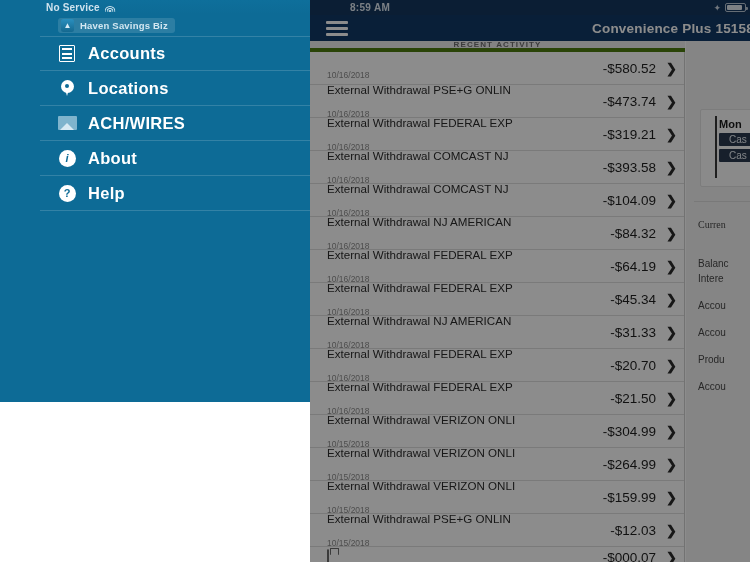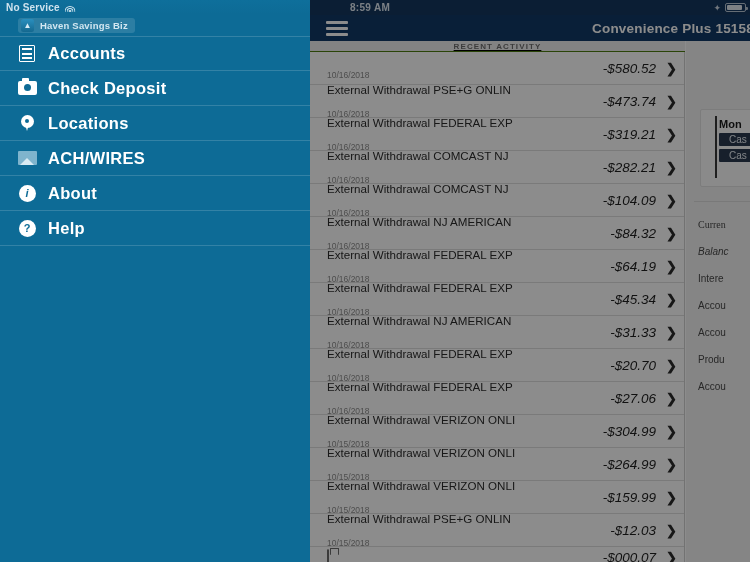--- a/index.html
+++ b/index.html
@@ -5,23 +5,24 @@
   * { margin:0; padding:0; box-sizing:border-box; }
   html,body { width:750px; height:562px; overflow:hidden; }
   body {
     font-family:"Liberation Sans", sans-serif;
     background:#0d6b96;
     position:relative;
   }
 
   
   #sidebar {
-    position:absolute; left:0; top:0; width:310px; height:562px;
+    position:absolute; left:0; top:0; width:310px; height:402px;
     background:#0d6b96;
     z-index:10;
+    padding-left:40px;
   }
   #sidebar-statusbar {
     height:14px; padding:0 6px;
     display:flex; align-items:center; gap:5px;
     color:#cfe3ee; font-size:10px; font-weight:bold;
     letter-spacing:.2px;
     background:linear-gradient(180deg,#0e6f9b 0%, #0d6b96 100%);
   }
   .wifi-ic { width:11px; height:9px; position:relative; display:inline-block; }
   .wifi-ic i {
@@ -119,42 +120,42 @@
   }
   #hamburger { position:absolute; left:16px; width:22px; display:flex; flex-direction:column; gap:3px; cursor:pointer; }
   #hamburger u { display:block; height:3px; background:#ffffff; border-radius:1px; }
   #nav-title {
     color:#ffffff; font-size:13.5px; font-weight:bold; letter-spacing:.2px;
     white-space:nowrap; padding-right:0px; margin-right:-4px;
   }
 
   #section-header {
     position:absolute; left:310px; top:41px; width:375px; height:11px;
-    background:#efefef; border-bottom:1px solid #4d7c0f; z-index:2;
-    display:flex; align-items:center; justify-content:center;text-decoration:underline;
+    background:#efefef; border-bottom:4px solid #4d7c0f; z-index:2;
+    display:flex; align-items:center; justify-content:center;
   }
   #section-header span { font-size:8px; letter-spacing:1.1px; color:#6d6d6d; font-weight:bold; }
 
   #tx-list {
     position:absolute; left:310px; top:52px; width:375px; height:510px;
     background:#ffffff; overflow:hidden; z-index:2;
     border-right:1px solid #cfcfcf;
   }
   .tx-row {
     height:33px; border-bottom:1px solid #dedede;
     display:flex; align-items:center; padding:0 8px 0 17px;
     background:#ffffff; cursor:pointer;
   }
   .tx-texts { flex:1; min-width:0; }
   .tx-desc {
     font-size:11.6px; color:#2d2d2d; white-space:nowrap;
     overflow:hidden; text-overflow:clip; line-height:13px;
   }
   .tx-date { font-size:8.5px; color:#8d8d8d; line-height:10px; margin-top:13px; }
-  .tx-amt { font-size:13.5px; color:#1f1f1f; white-space:nowrap; margin-right:10px;font-style:italic; }
+  .tx-amt { font-size:13.5px; color:#1f1f1f; white-space:nowrap; margin-right:10px; }
   .chev {
     color:#2b2b2b; font-size:13px; font-weight:bold; width:10px; text-align:center;
   }
   .tx-row.partial { border-bottom:none; align-items:flex-start; padding-top:3px; }
   .copy-ic {
     width:9px; height:8px; border:1.2px solid #6c6c6c; border-radius:1px;
     position:relative; margin-bottom:3px;
   }
   .copy-ic:after { content:""; position:absolute; left:2px; top:-2.4px; width:7px; height:6px; border:1.2px solid #6c6c6c; border-bottom:none; border-radius:1px; }
 
@@ -230,21 +231,21 @@
           <div class="tx-date">10/16/2018</div>
         </div>
         <div class="tx-amt">-$319.21</div>
         <div class="chev">❯</div>
       </div>
       <div class="tx-row">
         <div class="tx-texts">
           <div class="tx-desc">External Withdrawal COMCAST NJ</div>
           <div class="tx-date">10/16/2018</div>
         </div>
-        <div class="tx-amt">-$282.21</div>
+        <div class="tx-amt">-$393.58</div>
         <div class="chev">❯</div>
       </div>
       <div class="tx-row">
         <div class="tx-texts">
           <div class="tx-desc">External Withdrawal COMCAST NJ</div>
           <div class="tx-date">10/16/2018</div>
         </div>
         <div class="tx-amt">-$104.09</div>
         <div class="chev">❯</div>
       </div>
@@ -286,21 +287,21 @@
           <div class="tx-date">10/16/2018</div>
         </div>
         <div class="tx-amt">-$20.70</div>
         <div class="chev">❯</div>
       </div>
       <div class="tx-row">
         <div class="tx-texts">
           <div class="tx-desc">External Withdrawal FEDERAL EXP</div>
           <div class="tx-date">10/16/2018</div>
         </div>
-        <div class="tx-amt">-$27.06</div>
+        <div class="tx-amt">-$21.50</div>
         <div class="chev">❯</div>
       </div>
       <div class="tx-row">
         <div class="tx-texts">
           <div class="tx-desc">External Withdrawal VERIZON ONLI</div>
           <div class="tx-date">10/15/2018</div>
         </div>
         <div class="tx-amt">-$304.99</div>
         <div class="chev">❯</div>
       </div>
@@ -340,21 +341,21 @@
       <div id="chart-axis"></div>
       <div id="chart-legend">
         <div class="legend-title">Mon</div>
         <div class="legend-entry">Cas</div>
         <div class="legend-entry">Cas</div>
       </div>
     </div>
     <div id="panel-divider"></div>
     <div id="detail-rows">
         <div class="detail-row" style="top: 178px; font-family: Liberation Serif, serif;">Curren</div>
-        <div class="detail-row" style="top: 205px; font-style: italic;">Balanc</div>
+        <div class="detail-row" style="top: 217px;">Balanc</div>
         <div class="detail-row" style="top: 232px;">Intere</div>
         <div class="detail-row" style="top: 259px;">Accou</div>
         <div class="detail-row" style="top: 286px;">Accou</div>
         <div class="detail-row" style="top: 313px;">Produ</div>
         <div class="detail-row" style="top: 340px;">Accou</div>
       </div>
   </div>
 
 </div>
 
@@ -384,26 +385,20 @@
           <span class="ic-accounts">
             <u></u>
             <u></u>
             <u></u>
           </span>
         </span>
         <span class="nav-label">Accounts</span>
       </div>
       <div class="nav-item">
         <span class="nav-icon">
-          <span class="ic-camera"></span>
-        </span>
-        <span class="nav-label">Check Deposit</span>
-      </div>
-      <div class="nav-item">
-        <span class="nav-icon">
           <span class="ic-pin">
             <u></u>
           </span>
         </span>
         <span class="nav-label">Locations</span>
       </div>
       <div class="nav-item">
         <span class="nav-icon">
           <span class="ic-image"></span>
         </span>

